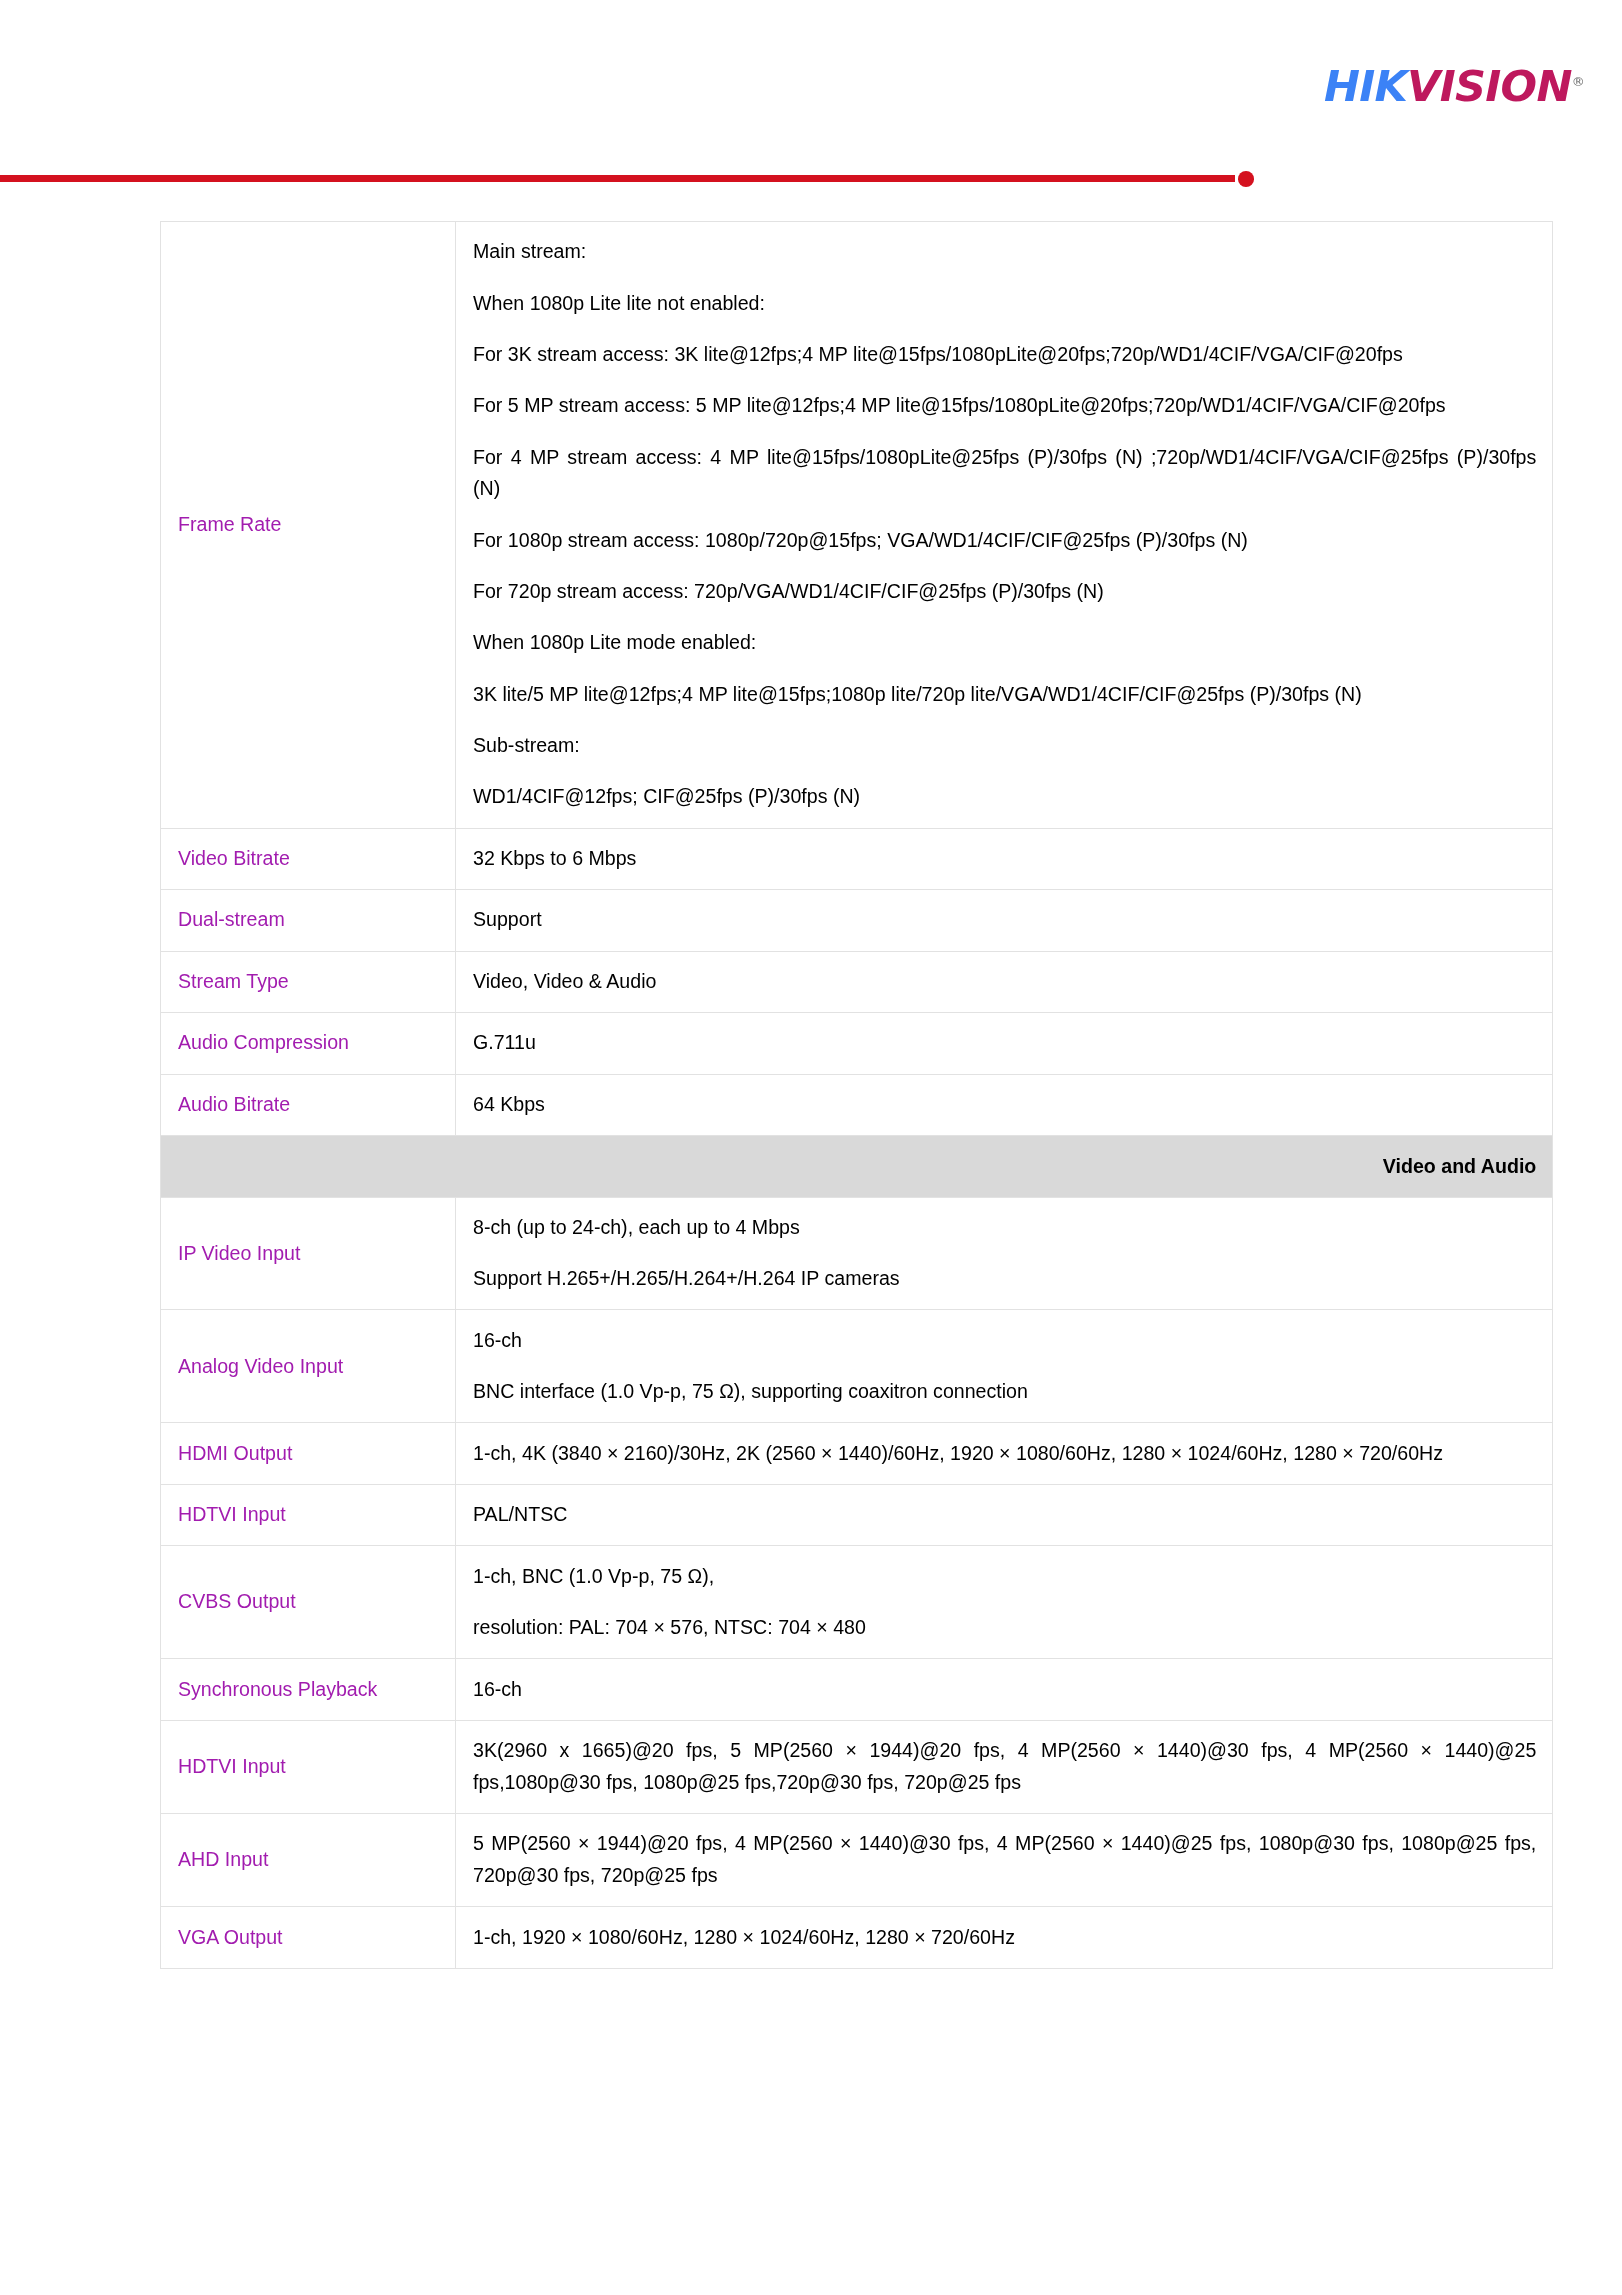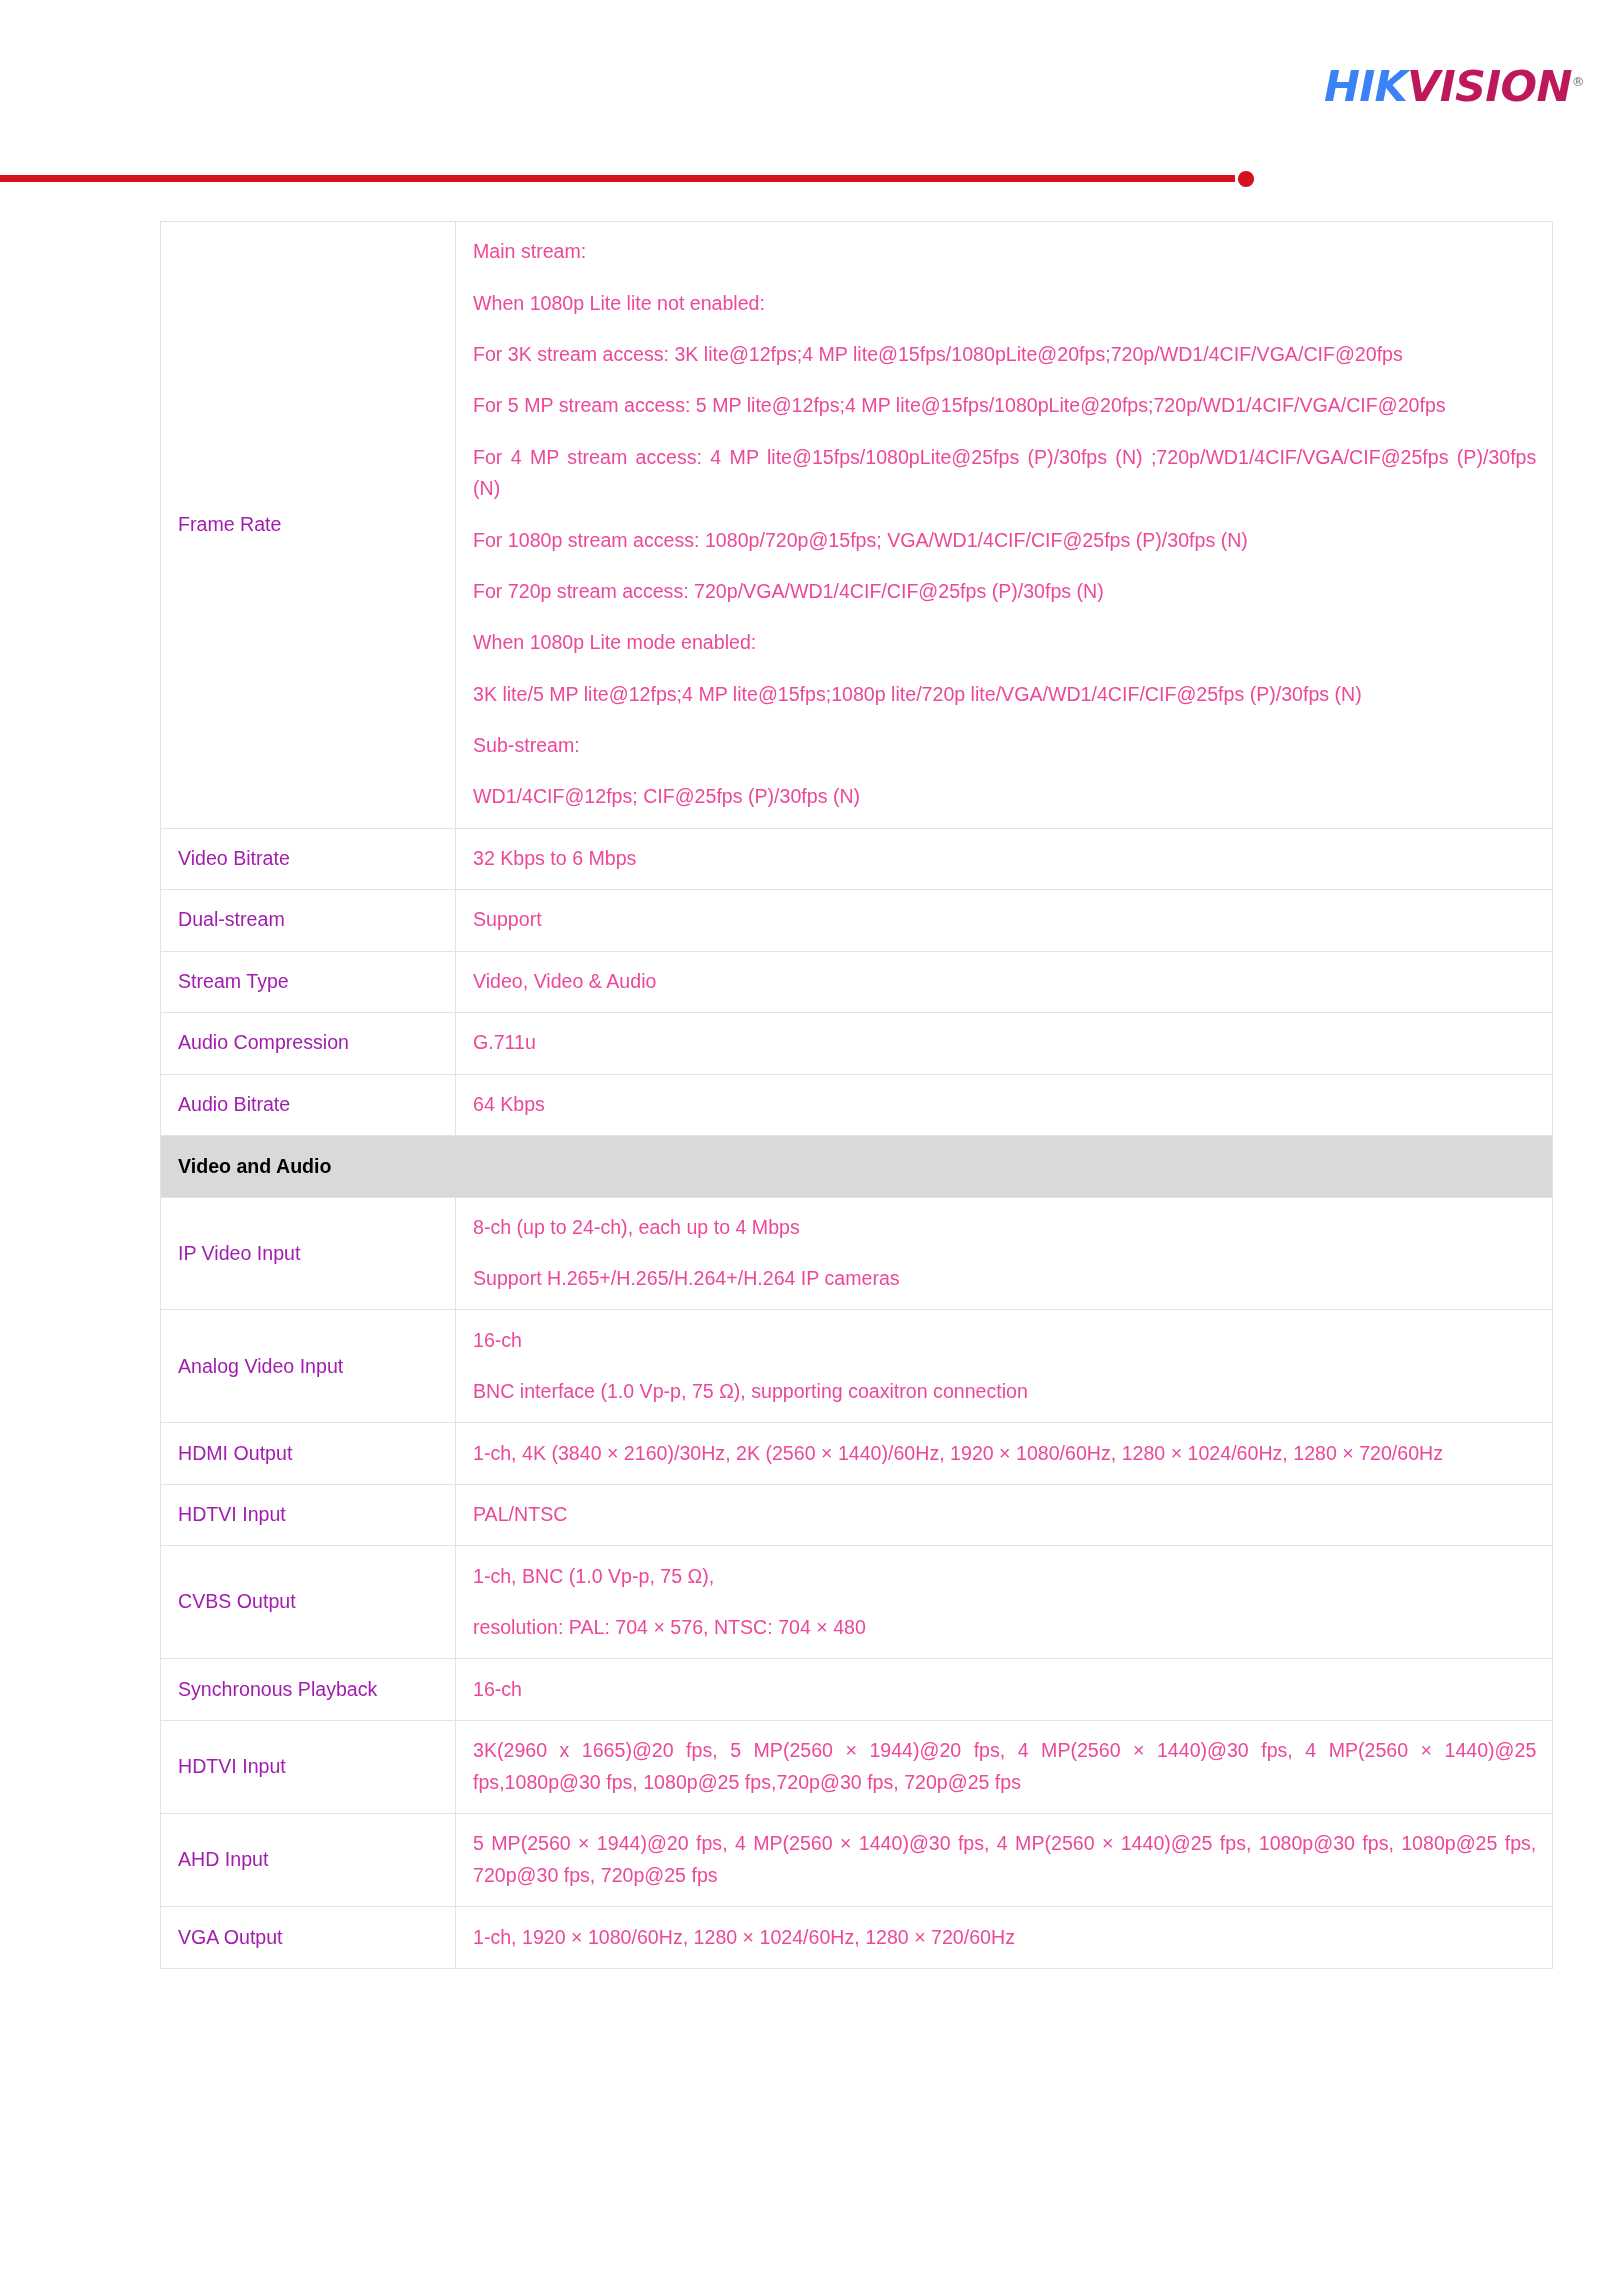--- a/index.html
+++ b/index.html
@@ -85,21 +85,21 @@
   }
   col.c-label { width: 295px; }
   col.c-value { width: 1097px; }
 
   td.label-cell {
     font-size: 19.6px;
     color: #a21caf;
   }
   td.value-cell {
     font-size: 19.6px;
-    color: #ec4899;
+    color: #000000;
   }
   td.value-cell p {
     margin: 0 0 17px 0;
   }
   td.value-cell p:last-child { margin-bottom: 0; }
   p.just-block {
     text-align: justify;
     text-justify: inter-word;
   }
   p.plain { text-align: left; }
@@ -112,20 +112,21 @@
     margin: 0 0 19.6px 0;
   }
   td.framerate-cell p:last-child { margin-bottom: 0; }
 
   td.section-cell {
     background: #d9d9d9;
     font-weight: bold;
     font-size: 19.6px;
     padding-top: 17px;
     padding-bottom: 17px;
+    text-align: right;
   }
 
   td.two-line { padding-top: 17px; padding-bottom: 17px; }
   td.two-line p { margin: 0 0 19.6px 0; }
   td.two-line p:last-child { margin-bottom: 0; }
 </style>
 </head>
 <body>
 
 <div class="page-header">

